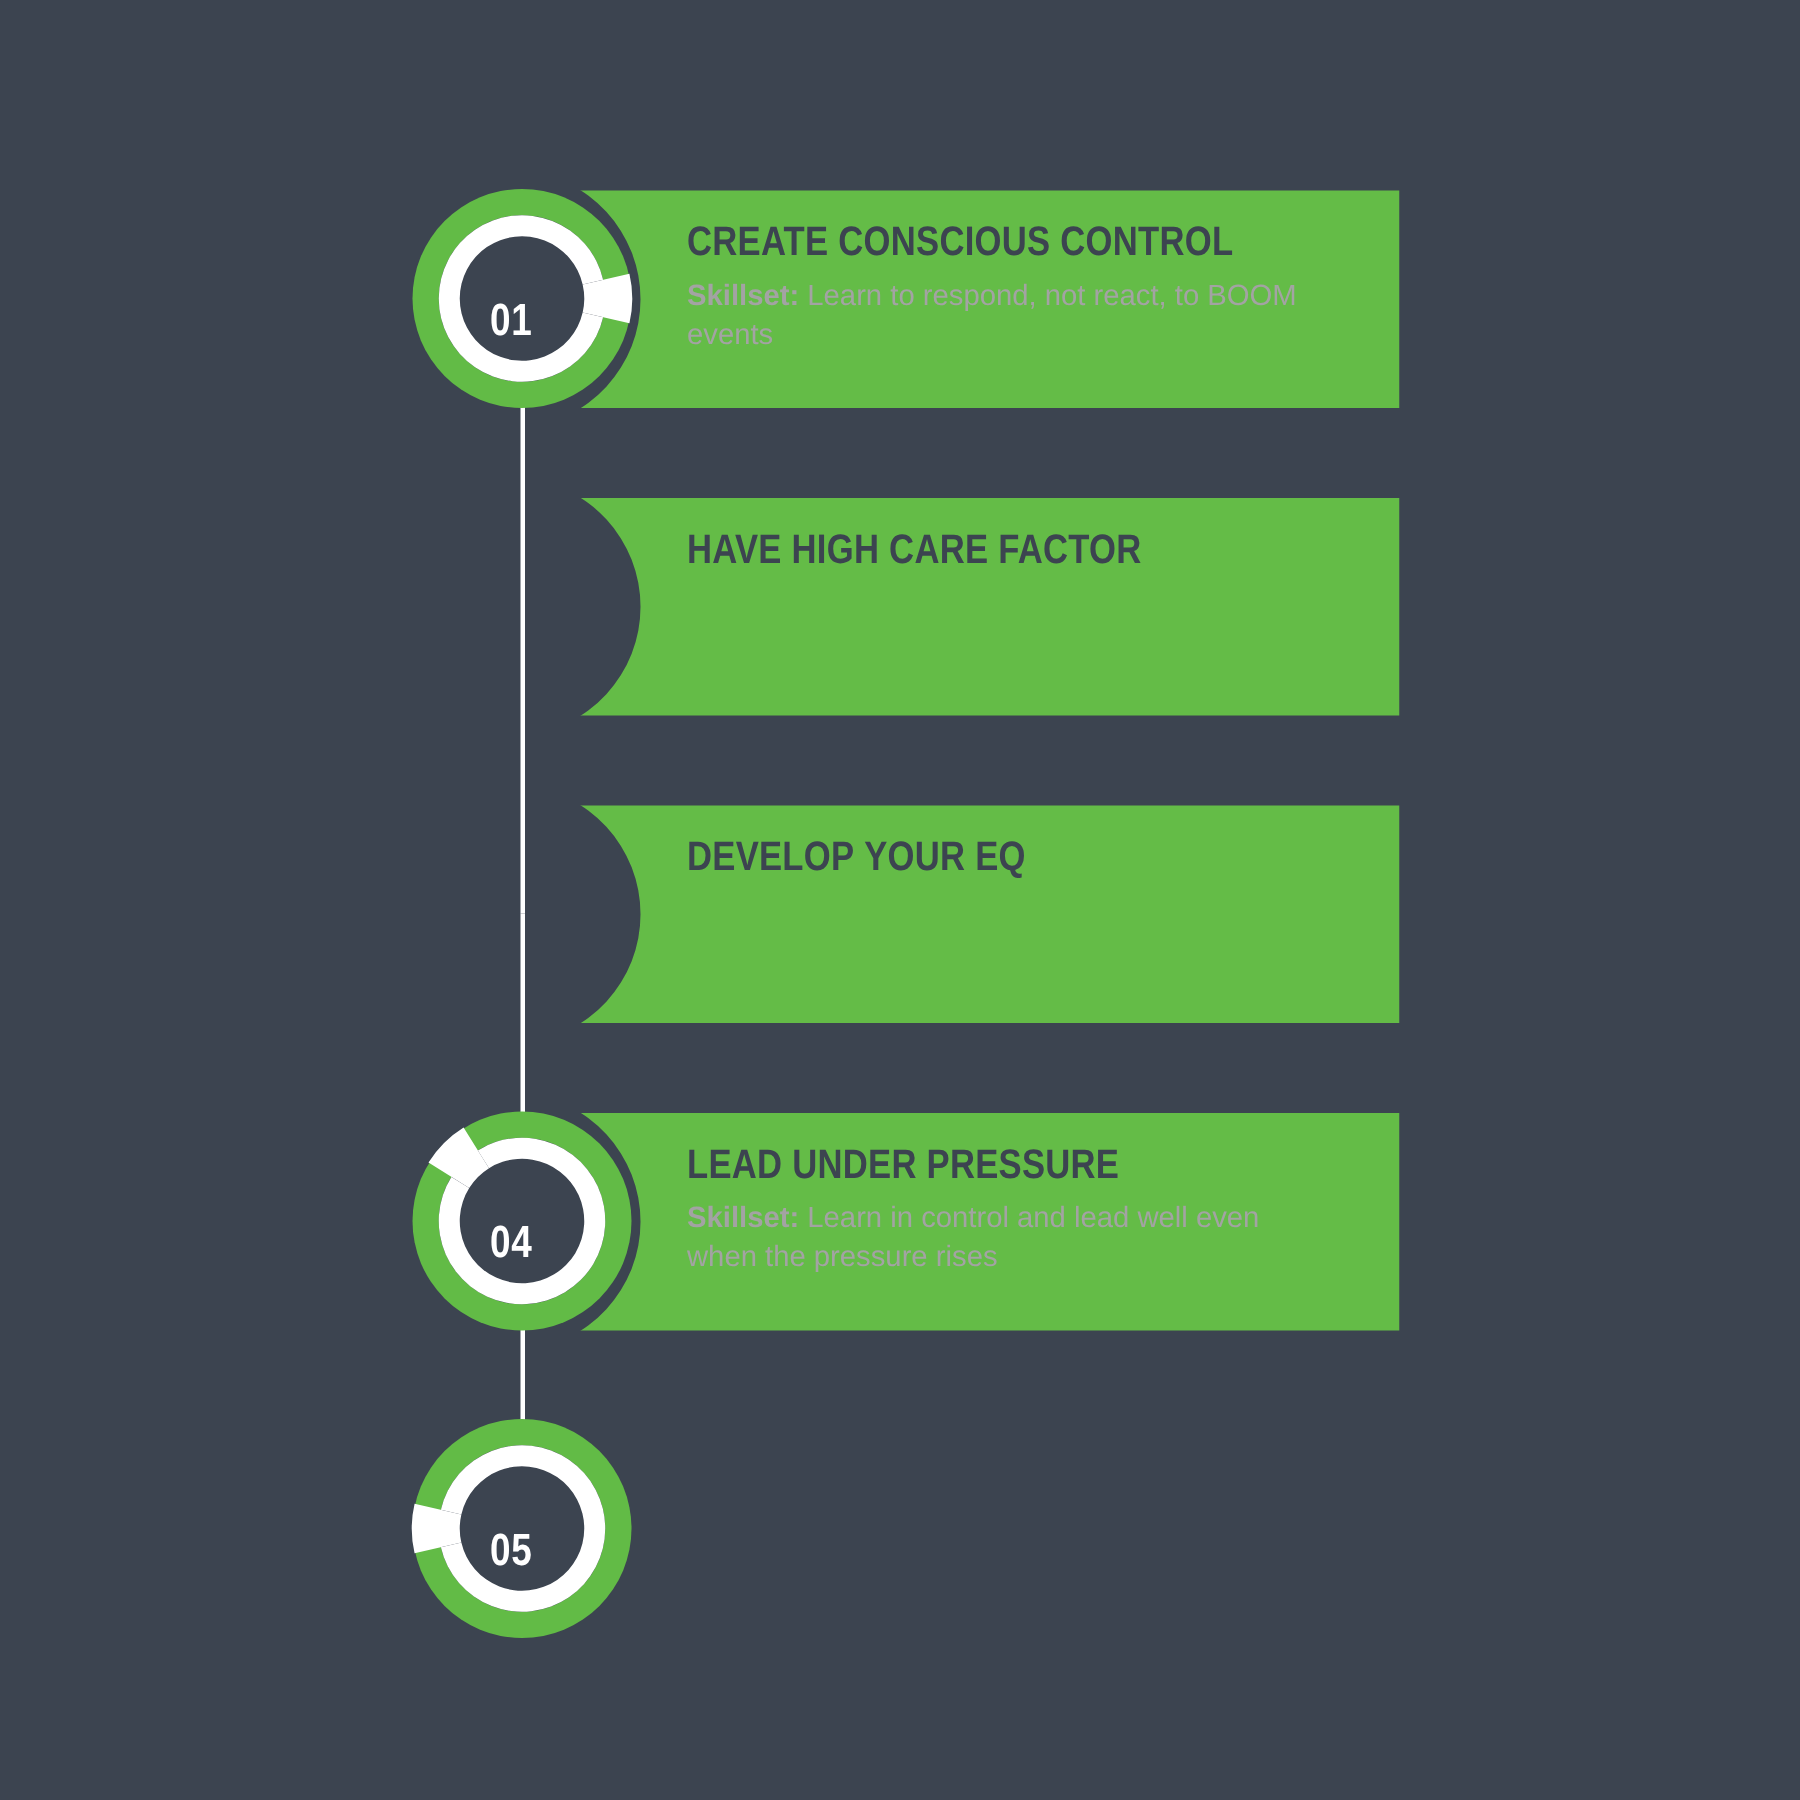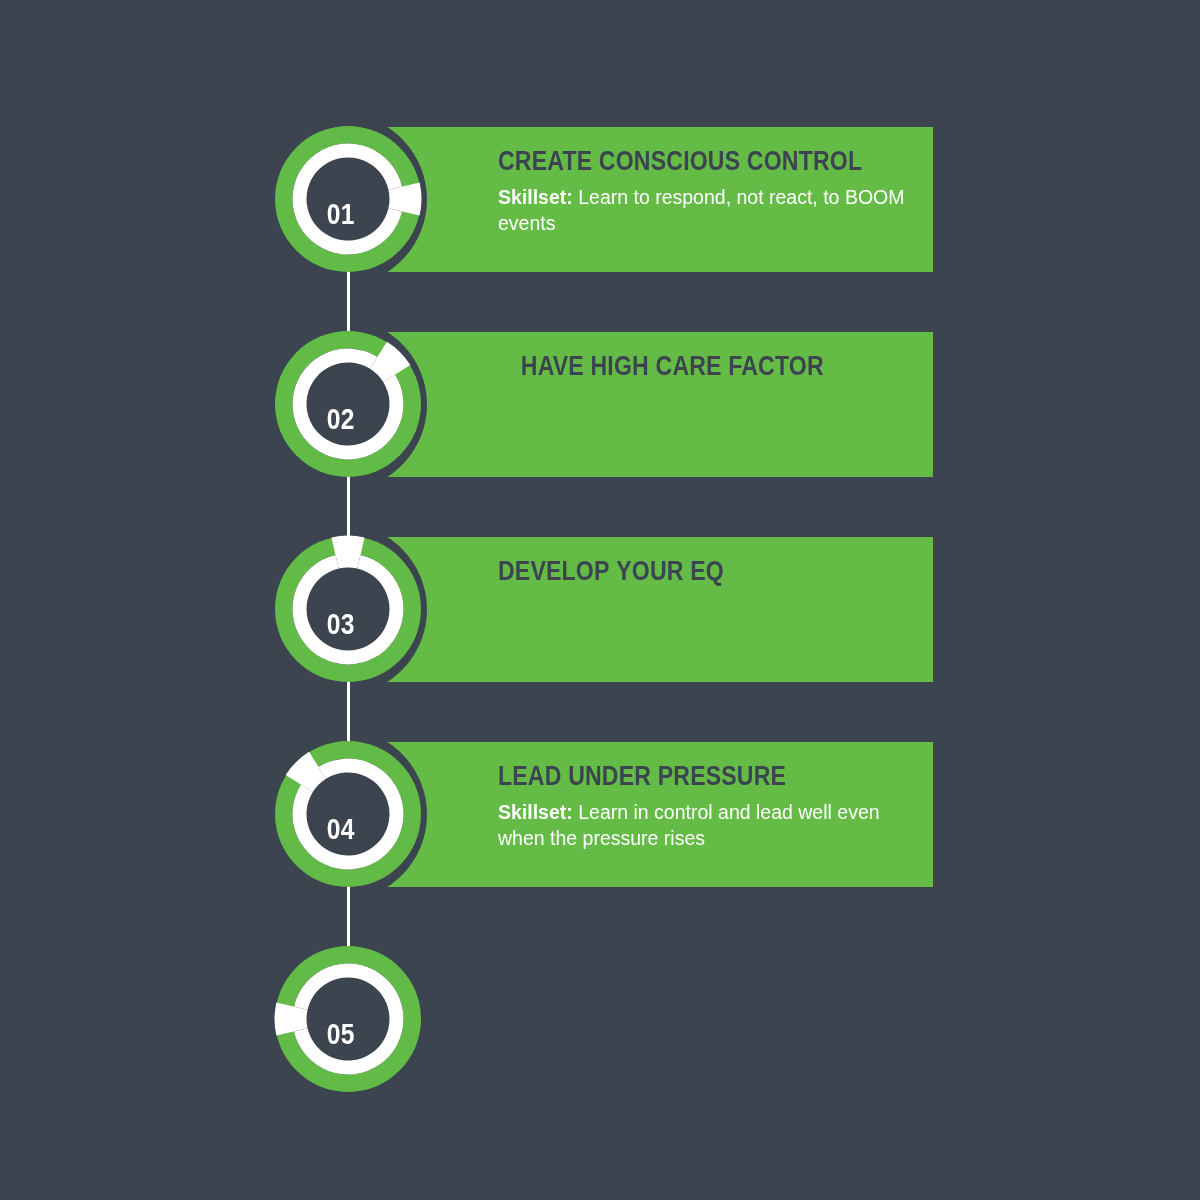--- a/index.html
+++ b/index.html
@@ -45,21 +45,20 @@
   .bar svg {
     display: block;
     width: 100%;
     height: 100%;
   }
   .bar-text {
     position: absolute;
     left: 110px;
     top: 20px;
     right: 20px;
-    margin-left: 40px;
   }
   .bar-title {
     font-size: 27.5px;
     line-height: 1.05;
     letter-spacing: 0.2px;
     color: #3c4450;
     font-weight: 400;
     font-stretch: condensed;
     transform: scaleX(0.84);
     transform-origin: left center;
@@ -69,21 +68,21 @@
   }
   .bar-title .lead {
     font-weight: 700;
   }
   .bar-title .emph {
     font-weight: 900;
   }
   .bar-desc {
     font-size: 19.5px;
     line-height: 1.33;
-    color: #ffffff;
+    color: #a3a3a3;
     font-weight: 400;
     max-width: 430px;
   }
   .bar-desc .lbl {
     font-weight: 700;
   }
 
   
   .badge {
     position: absolute;
@@ -139,59 +138,37 @@
             <circle cx="81" cy="87" r="73" fill="#62bb46"></circle>
             <circle cx="81" cy="87" r="55.5" fill="#3c4450"></circle>
             <path d="M 135.07753859558056 99.4847835160845 A 55.5 55.5 0 1 1 135.07753859558056 74.51521648391548 L 121.43635768858726 77.66453124472959 A 41.5 41.5 0 1 0 121.43635768858726 96.3354687552704 Z" fill="#ffffff"></path>
             <path d="M 152.6161997617148 70.46609750572593 A 73.5 73.5 0 0 1 152.6161997617148 103.53390249427407 L 121.43635768858726 96.3354687552704 A 41.5 41.5 0 0 0 121.43635768858726 77.6645312447296 Z" fill="#ffffff"></path>
           </svg>
           <div class="badge-num">
             <span>01</span>
           </div>
         </div>
       </div>
-      <div class="step" style="top: 317px; text-align: center;">
+      <div class="step" style="top: 317px;">
         <div class="bar">
           <svg viewBox="0 0 585 145" preserveAspectRatio="none">
             <path d="M 0 -13.214642856398811 L 585 -13.214642856398811 L 585 158.21464285639883 L 0 158.21464285639883 A 86 86 0 0 0 0 -13.214642856398811 Z" fill="#64bc47"></path>
           </svg>
           <div class="bar-text">
             <div class="bar-title"><span class="lead">HAVE HIGH</span> <span class="emph">CARE FACTOR</span></div>
           </div>
         </div>
-        <div class="badge">
-          <svg viewBox="0 0 162 175">
-            <circle cx="81" cy="87" r="73" fill="#62bb46"></circle>
-            <circle cx="81" cy="87" r="55.5" fill="#3c4450"></circle>
-            <path d="M 128.06666933668163 57.58948083505713 A 55.5 55.5 0 1 1 110.41051916494285 39.933330663318344 L 102.991649465678 51.806004009508314 A 41.5 41.5 0 1 0 116.19399599049169 65.008350534322 Z" fill="#ffffff"></path>
-            <path d="M 119.94906592114056 24.668464932502694 A 73.5 73.5 0 0 1 143.3315350674973 48.05093407885944 L 116.19399599049169 65.008350534322 A 41.5 41.5 0 0 0 102.991649465678 51.80600400950832 Z" fill="#ffffff"></path>
-          </svg>
-          <div class="badge-num">
-            <span>02</span>
-          </div>
-        </div>
       </div>
       <div class="step" style="top: 522px;">
         <div class="bar">
           <svg viewBox="0 0 585 145" preserveAspectRatio="none">
             <path d="M 0 -13.214642856398811 L 585 -13.214642856398811 L 585 158.21464285639883 L 0 158.21464285639883 A 86 86 0 0 0 0 -13.214642856398811 Z" fill="#64bc47"></path>
           </svg>
           <div class="bar-text">
             <div class="bar-title"><span class="lead">DEVELOP</span> <span class="emph">YOUR EQ</span></div>
-          </div>
-        </div>
-        <div class="badge">
-          <svg viewBox="0 0 162 175">
-            <circle cx="81" cy="87" r="73" fill="#62bb46"></circle>
-            <circle cx="81" cy="87" r="55.5" fill="#3c4450"></circle>
-            <path d="M 93.4847835160845 32.922461404419444 A 55.5 55.5 0 1 1 68.51521648391548 32.92246140441945 L 71.66453124472959 46.56364231141274 A 41.5 41.5 0 1 0 90.3354687552704 46.563642311412735 Z" fill="#ffffff"></path>
-            <path d="M 64.46609750572594 15.383800238285204 A 73.5 73.5 0 0 1 97.53390249427407 15.383800238285204 L 90.3354687552704 46.563642311412735 A 41.5 41.5 0 0 0 71.66453124472962 46.563642311412735 Z" fill="#ffffff"></path>
-          </svg>
-          <div class="badge-num">
-            <span>03</span>
           </div>
         </div>
       </div>
       <div class="step" style="top: 727px;">
         <div class="bar">
           <svg viewBox="0 0 585 145" preserveAspectRatio="none">
             <path d="M 0 -13.214642856398811 L 585 -13.214642856398811 L 585 158.21464285639883 L 0 158.21464285639883 A 86 86 0 0 0 0 -13.214642856398811 Z" fill="#64bc47"></path>
           </svg>
           <div class="bar-text">
             <div class="bar-title"><span class="lead">LEAD</span> <span class="emph">UNDER PRESSURE</span></div>

